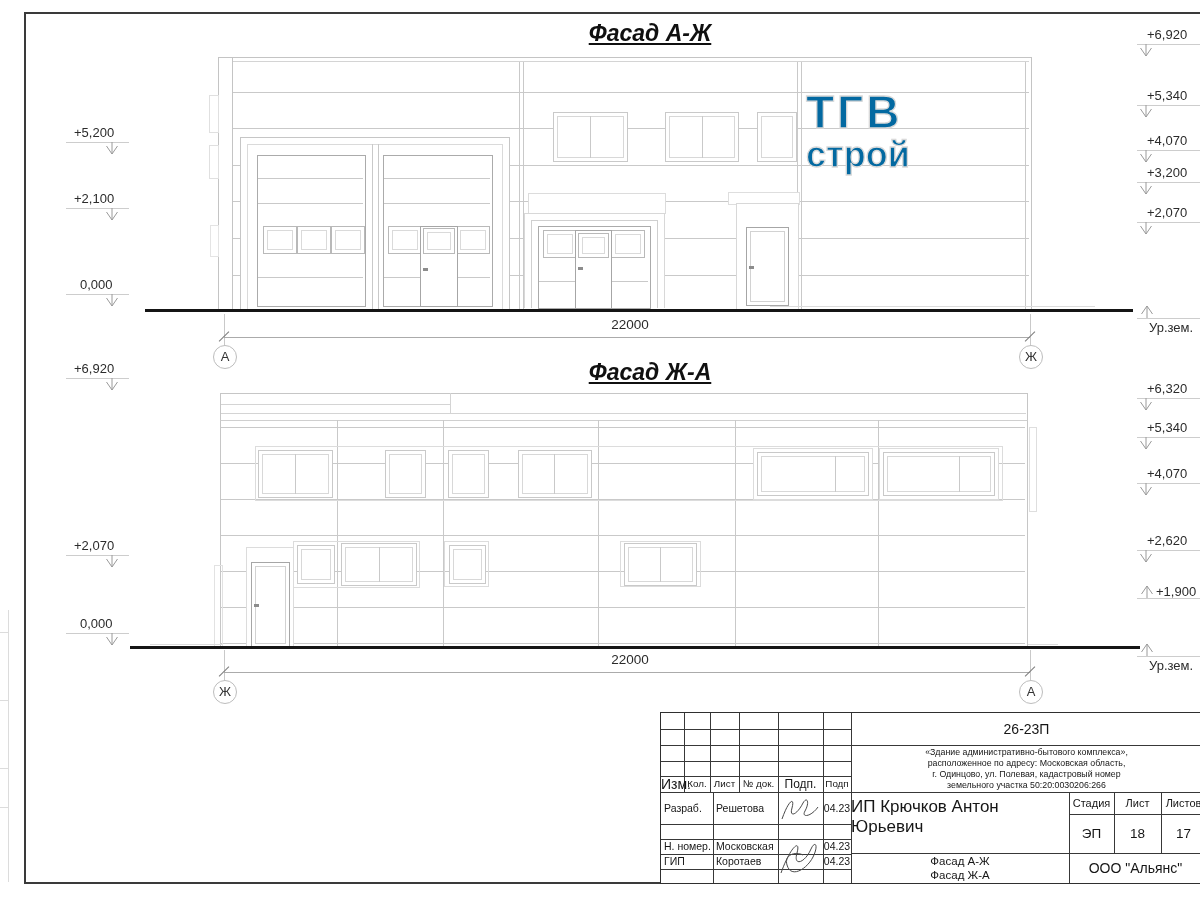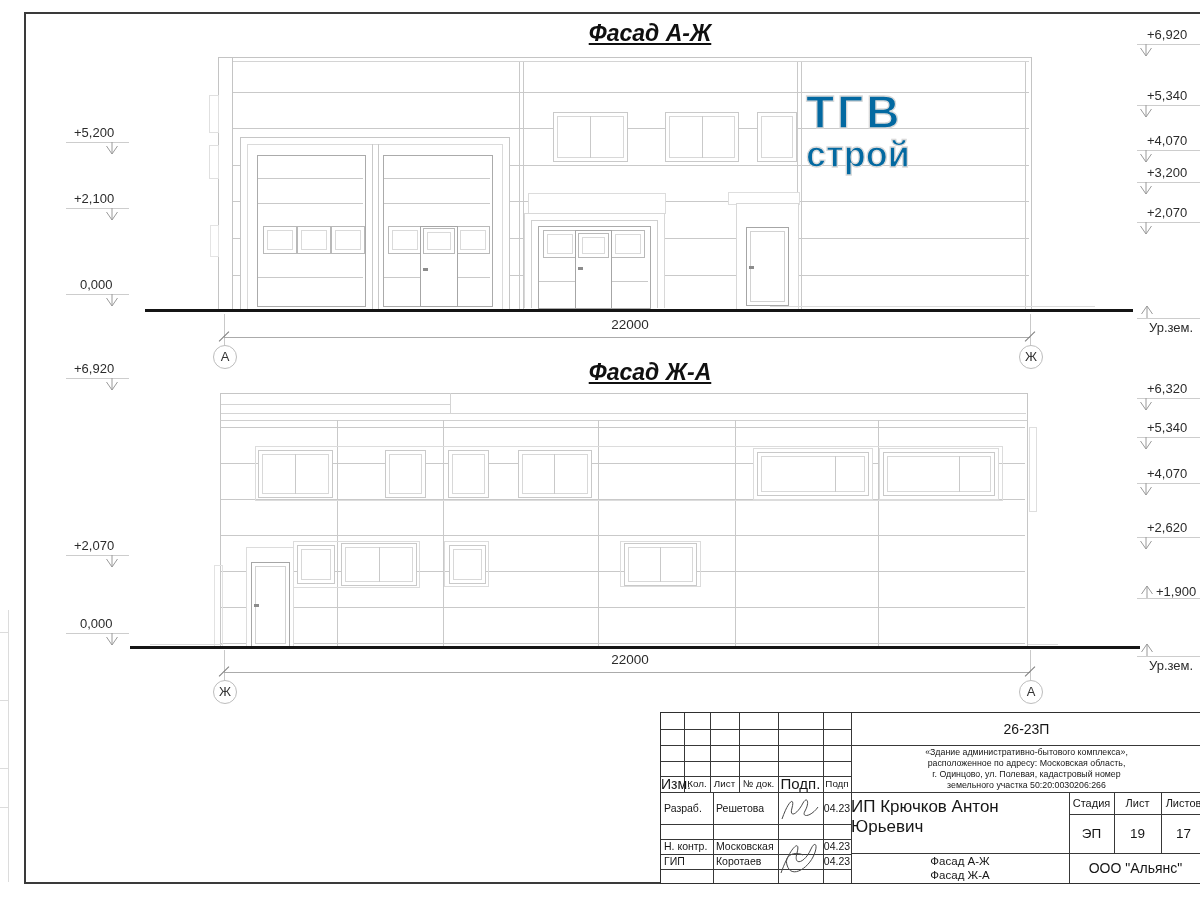--- a/index.html
+++ b/index.html
@@ -388,21 +388,21 @@
   </div>
   <div class="em" style="left:1137px;top:467px">
     <div class="em-t" style="padding-left:10px">+4,070</div>
     <div class="em-ln"></div>
     <div class="em-ar" style="left:1px">
         <svg width="16" height="13" viewBox="0 0 16 13">
           <path d="M8 0 L8 12 M2.5 4 L8 12 L13.5 4" fill="none" stroke="#9a9a9a" stroke-width="1"></path>
         </svg>
       </div>
   </div>
-  <div class="em" style="left:1137px;top:521px">
+  <div class="em" style="left:1137px;top:534px">
     <div class="em-t" style="padding-left:10px">+2,620</div>
     <div class="em-ln"></div>
     <div class="em-ar" style="left:1px">
         <svg width="16" height="13" viewBox="0 0 16 13">
           <path d="M8 0 L8 12 M2.5 4 L8 12 L13.5 4" fill="none" stroke="#9a9a9a" stroke-width="1"></path>
         </svg>
       </div>
   </div>
   <div class="em emu" style="left:1137px;top:585px">
     <div class="em-t" style="padding-left:19px">+1,900</div>
@@ -454,27 +454,27 @@
       <div>«Здание административно-бытового комплекса»,</div>
       <div>расположенное по адресу: Московская область,</div>
       <div>г. Одинцово, ул. Полевая, кадастровый номер</div>
       <div>земельного участка 50:20:0030206:266</div>
     </div>
 
     <div class="tbt tbc" style="left:0;top:63px;width:23px;height:16px;line-height:16px;font-size:14px">Изм.</div>
     <div class="tbt tbc" style="left:23px;top:63px;width:26px;height:16px;line-height:16px;font-size:9.8px">Кол.</div>
     <div class="tbt tbc" style="left:49px;top:63px;width:29px;height:16px;line-height:16px;font-size:9.8px">Лист</div>
     <div class="tbt tbc" style="left:78px;top:63px;width:39px;height:16px;line-height:16px;font-size:9.8px">№ док.</div>
-    <div class="tbt tbc" style="left:117px;top:63px;width:45px;height:16px;line-height:16px;font-size:15px">Подп.</div>
+    <div class="tbt tbc" style="left:117px;top:63px;width:45px;height:16px;line-height:16px;font-size:12px">Подп.</div>
     <div class="tbt tbc" style="left:162px;top:63px;width:28px;height:16px;line-height:16px;font-size:9.8px">Подп</div>
 
     <div class="tbt" style="left:3px;top:79px;height:32px;line-height:32px">Разраб.</div>
     <div class="tbt" style="left:55px;top:79px;height:32px;line-height:32px">Решетова</div>
     <div class="tbt tbc" style="left:162px;top:79px;width:28px;height:32px;line-height:32px">04.23</div>
-    <div class="tbt" style="left:3px;top:126px;height:15px;line-height:15px">Н. контр.</div>
+    <div class="tbt" style="left:3px;top:126px;height:15px;line-height:15px">Н. номер.</div>
     <div class="tbt" style="left:55px;top:126px;height:15px;line-height:15px">Московская</div>
     <div class="tbt tbc" style="left:162px;top:126px;width:28px;height:15px;line-height:15px">04.23</div>
     <div class="tbt" style="left:3px;top:141px;height:15px;line-height:15px">ГИП</div>
     <div class="tbt" style="left:55px;top:141px;height:15px;line-height:15px">Коротаев</div>
     <div class="tbt tbc" style="left:162px;top:141px;width:28px;height:15px;line-height:15px">04.23</div>
 
     <div class="sig" style="left:118px;top:82px">
       <svg width="42" height="28" viewBox="0 0 42 28">
           <path d="M3 24 C10 4 16 2 13 13 C10 23 18 20 24 8 C28 1 31 7 26 16 C22 23 32 22 39 12" fill="none" stroke="#4a4a4a" stroke-width="1"></path>
         </svg>
@@ -484,21 +484,21 @@
           <path d="M4 38 C14 10 24 4 20 18 C16 32 28 28 34 14 C38 5 42 10 36 22 C30 34 14 44 10 30 C7 20 18 16 26 20" fill="none" stroke="#4a4a4a" stroke-width="1"></path>
         </svg>
     </div>
 
     <div class="abs" style="left:190px;top:73px;width:218px;height:61px;display:flex;align-items:center;justify-content:center;font-size:17px;color:#161616">ИП Крючков Антон Юрьевич</div>
 
     <div class="tbt tbc" style="left:408px;top:79px;width:45px;height:22px;line-height:22px;font-size:11px">Стадия</div>
     <div class="tbt tbc" style="left:453px;top:79px;width:47px;height:22px;line-height:22px;font-size:11px">Лист</div>
     <div class="tbt tbc" style="left:500px;top:79px;width:45px;height:22px;line-height:22px;font-size:11px">Листов</div>
     <div class="tbt tbc" style="left:408px;top:101px;width:45px;height:39px;line-height:39px;font-size:13.5px">ЭП</div>
-    <div class="tbt tbc" style="left:453px;top:101px;width:47px;height:39px;line-height:39px;font-size:13.5px">19</div>
+    <div class="tbt tbc" style="left:453px;top:101px;width:47px;height:39px;line-height:39px;font-size:13.5px">18</div>
     <div class="tbt tbc" style="left:500px;top:101px;width:45px;height:39px;line-height:39px;font-size:13.5px">17</div>
 
     <div class="abs" style="left:190px;top:141px;width:218px;text-align:center;font-size:11.5px;line-height:14px;color:#161616">
       <div>Фасад А-Ж</div>
       <div>Фасад Ж-А</div>
     </div>
     <div class="tbt tbc" style="left:408px;top:140px;width:133px;height:30px;line-height:30px;font-size:14px">ООО "Альянс"</div>
   </div>
 
 </div>

